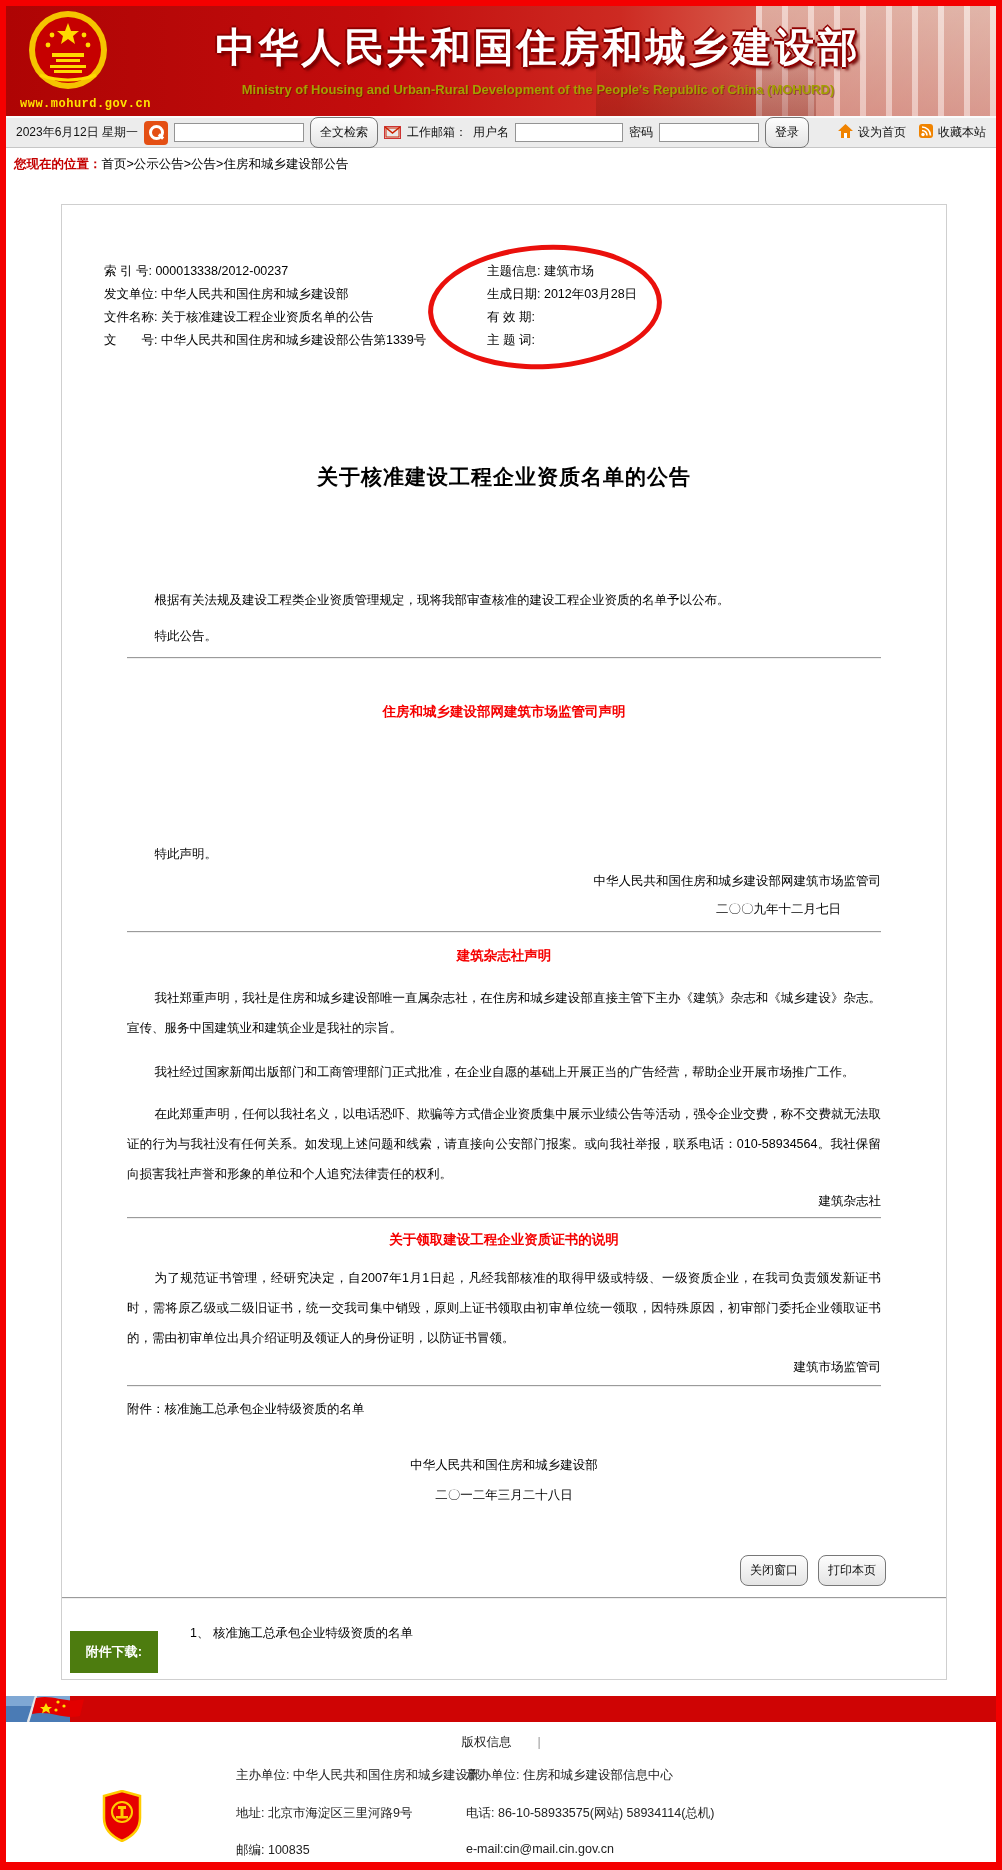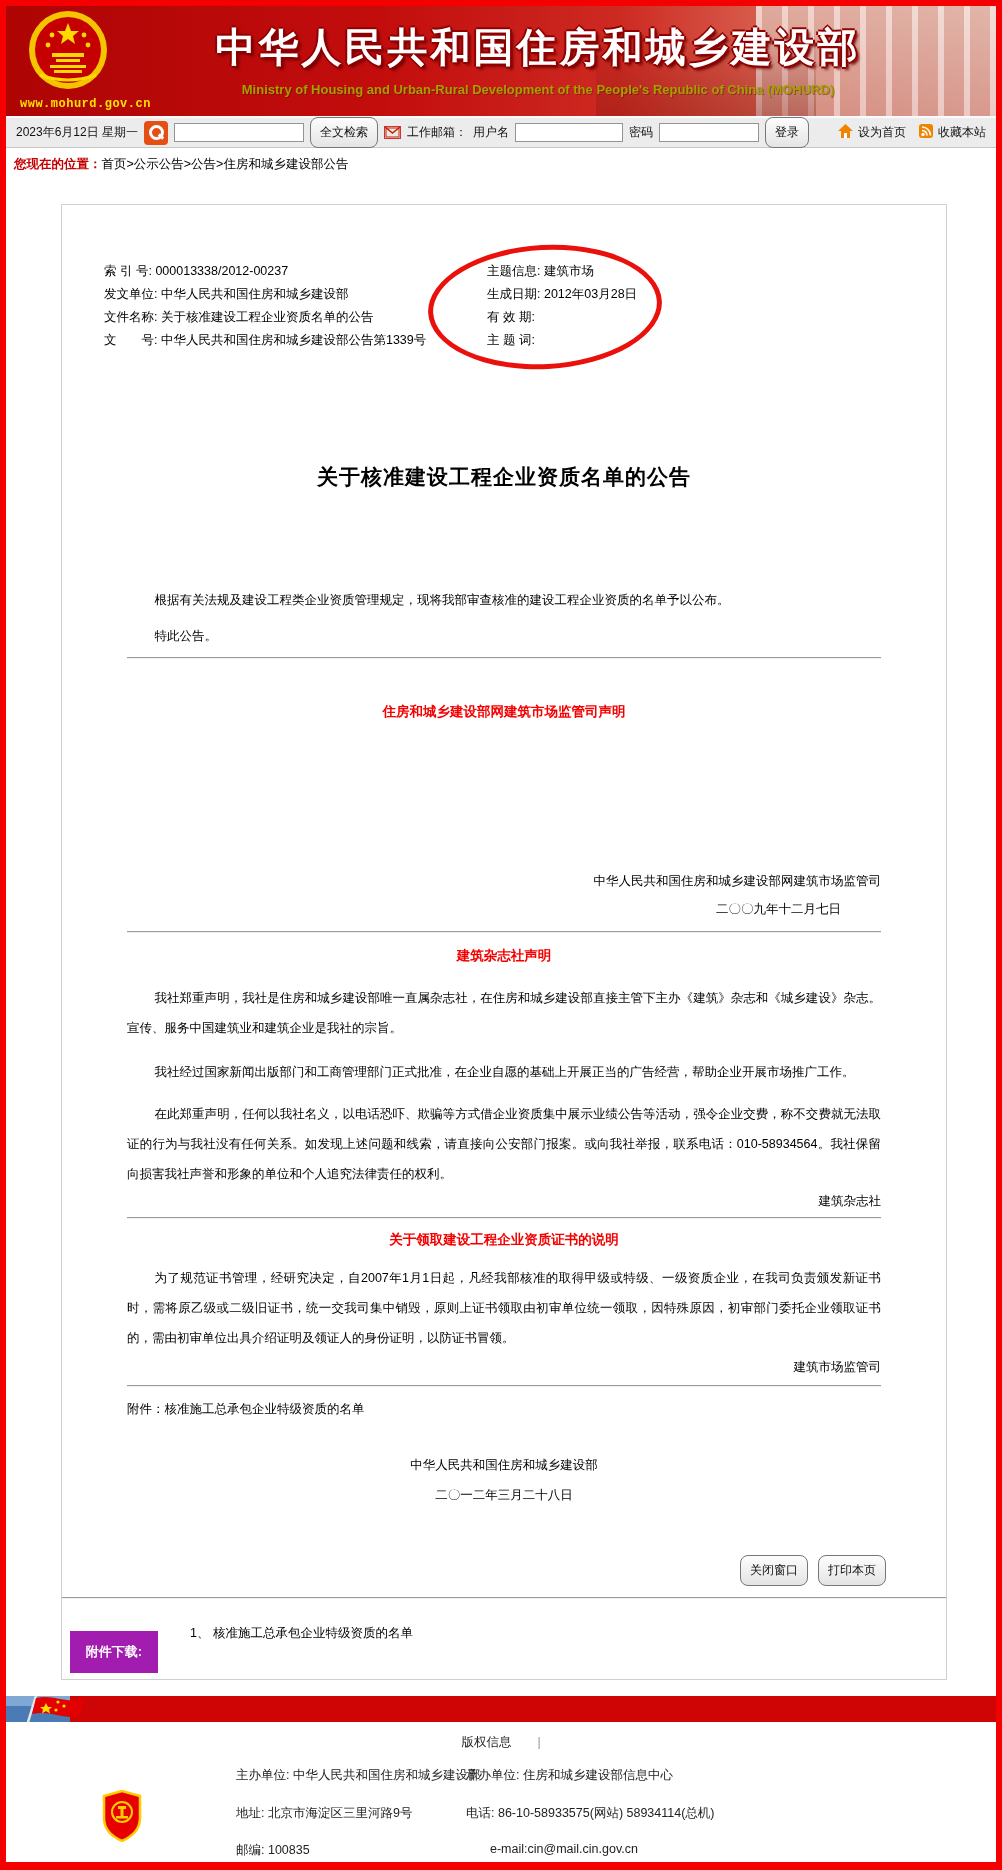--- a/index.html
+++ b/index.html
@@ -52,21 +52,21 @@
   .info-col .lbl { white-space:pre; }
   .red-ellipse { border:5px solid #ea100c; border-radius:50%; transform:rotate(-3deg); }
   .doc-title { text-align:center; font-size:21px; font-weight:bold; letter-spacing:1px; }
   .para { left:65px; right:65px; line-height:30px; text-indent:2.2em; text-align:justify; }
   .divider { left:65px; right:65px; height:0; border-top:1px solid #9b9b9b; border-bottom:1px solid #efefef; }
   .divider.full { left:0; right:0; }
   .red-h { left:0; right:0; text-align:center; color:#f50000; font-weight:bold; font-size:13.5px; }
   .sign { right:65px; text-align:right; }
   .center-line { left:0; right:0; text-align:center; }
   .btn-row { right:60px; display:flex; gap:10px;padding-left:27px; }
-  .attach-label { left:8px; width:88px; height:42px; background:#a21caf; color:#fff; font-weight:bold;
+  .attach-label { left:8px; width:88px; height:42px; background:#4d7c0f; color:#fff; font-weight:bold;
     font-size:13px; display:flex; align-items:center; justify-content:center; }
   .attach-item { left:128px; font-size:12.5px; }
 
   
   .f-band { position:absolute; left:0; right:0; top:1690px; height:26px; background:#cf0404; }
   .f-flag { position:absolute; left:0; top:0; height:26px; width:108px; }
   .f-copy { position:absolute; top:1728px; left:0; right:0; text-align:center; font-size:12.5px; color:#222; }
   .f-copy .bar { display:inline-block; margin-left:26px; color:#999; }
   .f-badge { position:absolute; left:95px; top:1784px; }
   .f-icp { position:absolute; left:146px; top:1886px; font-size:16px; color:#0c4a6e; line-height:19px; }
@@ -155,20 +155,21 @@
     <div class="abs red-ellipse" style="left:366px; top:40px; width:234px; height:124px;"></div>
 
     <div class="abs doc-title" style="left:0; right:0; top:258px;">关于核准建设工程企业资质名单的公告</div>
 
     <div class="abs para" style="top:380px;">根据有关法规及建设工程类企业资质管理规定，现将我部审查核准的建设工程企业资质的名单予以公布。</div>
     <div class="abs para" style="top:416px;">特此公告。</div>
 
     <div class="abs divider" style="top:452px;"></div>
 
     <div class="abs red-h" style="top:498px;">住房和城乡建设部网建筑市场监管司声明</div>
+    <div class="abs para" style="top:634px;">特此声明。</div>
     <div class="abs sign" style="top:668px; left:65px;">中华人民共和国住房和城乡建设部网建筑市场监管司</div>
     <div class="abs sign" style="top:696px; left:65px; right:105px;">二〇〇九年十二月七日</div>
 
     <div class="abs divider" style="top:726px;"></div>
 
     <div class="abs red-h" style="top:742px;">建筑杂志社声明</div>
     <div class="abs para" style="top:778px;">我社郑重声明，我社是住房和城乡建设部唯一直属杂志社，在住房和城乡建设部直接主管下主办《建筑》杂志和《城乡建设》杂志。宣传、服务中国建筑业和建筑企业是我社的宗旨。</div>
     <div class="abs para" style="top:852px;">我社经过国家新闻出版部门和工商管理部门正式批准，在企业自愿的基础上开展正当的广告经营，帮助企业开展市场推广工作。</div>
     <div class="abs para" style="top:894px;">在此郑重声明，任何以我社名义，以电话恐吓、欺骗等方式借企业资质集中展示业绩公告等活动，强令企业交费，称不交费就无法取证的行为与我社没有任何关系。如发现上述问题和线索，请直接向公安部门报案。或向我社举报，联系电话：010-58934564。我社保留向损害我社声誉和形象的单位和个人追究法律责任的权利。</div>
     <div class="abs sign" style="top:988px; left:65px;">建筑杂志社</div>
@@ -226,16 +227,16 @@
     <div>备案编号：</div>
     <div class="num">京ICP备10036469号</div>
   </div>
 
   <div class="f-col">
     <div class="f-row" style="left:230px; top:1761px;"><span>主办单位:</span> <span>中华人民共和国住房和城乡建设部</span></div>
     <div class="f-row" style="left:230px; top:1799px;"><span>地址:</span> <span>北京市海淀区三里河路9号</span></div>
     <div class="f-row" style="left:230px; top:1836px;"><span>邮编:</span> <span>100835</span></div>
     <div class="f-row" style="left:460px; top:1761px;"><span>承办单位:</span> <span>住房和城乡建设部信息中心</span></div>
     <div class="f-row" style="left:460px; top:1799px;"><span>电话:</span> <span>86-10-58933575(网站) 58934114(总机)</span></div>
-    <div class="f-row" style="left:460px; top:1836px;margin-left:24px;"><span>e-mail:cin@mail.cin.gov.cn</span></div>
+    <div class="f-row" style="left:460px; top:1836px;"><span>e-mail:cin@mail.cin.gov.cn</span></div>
   </div>
 
 </div>
 
 </body></html>

